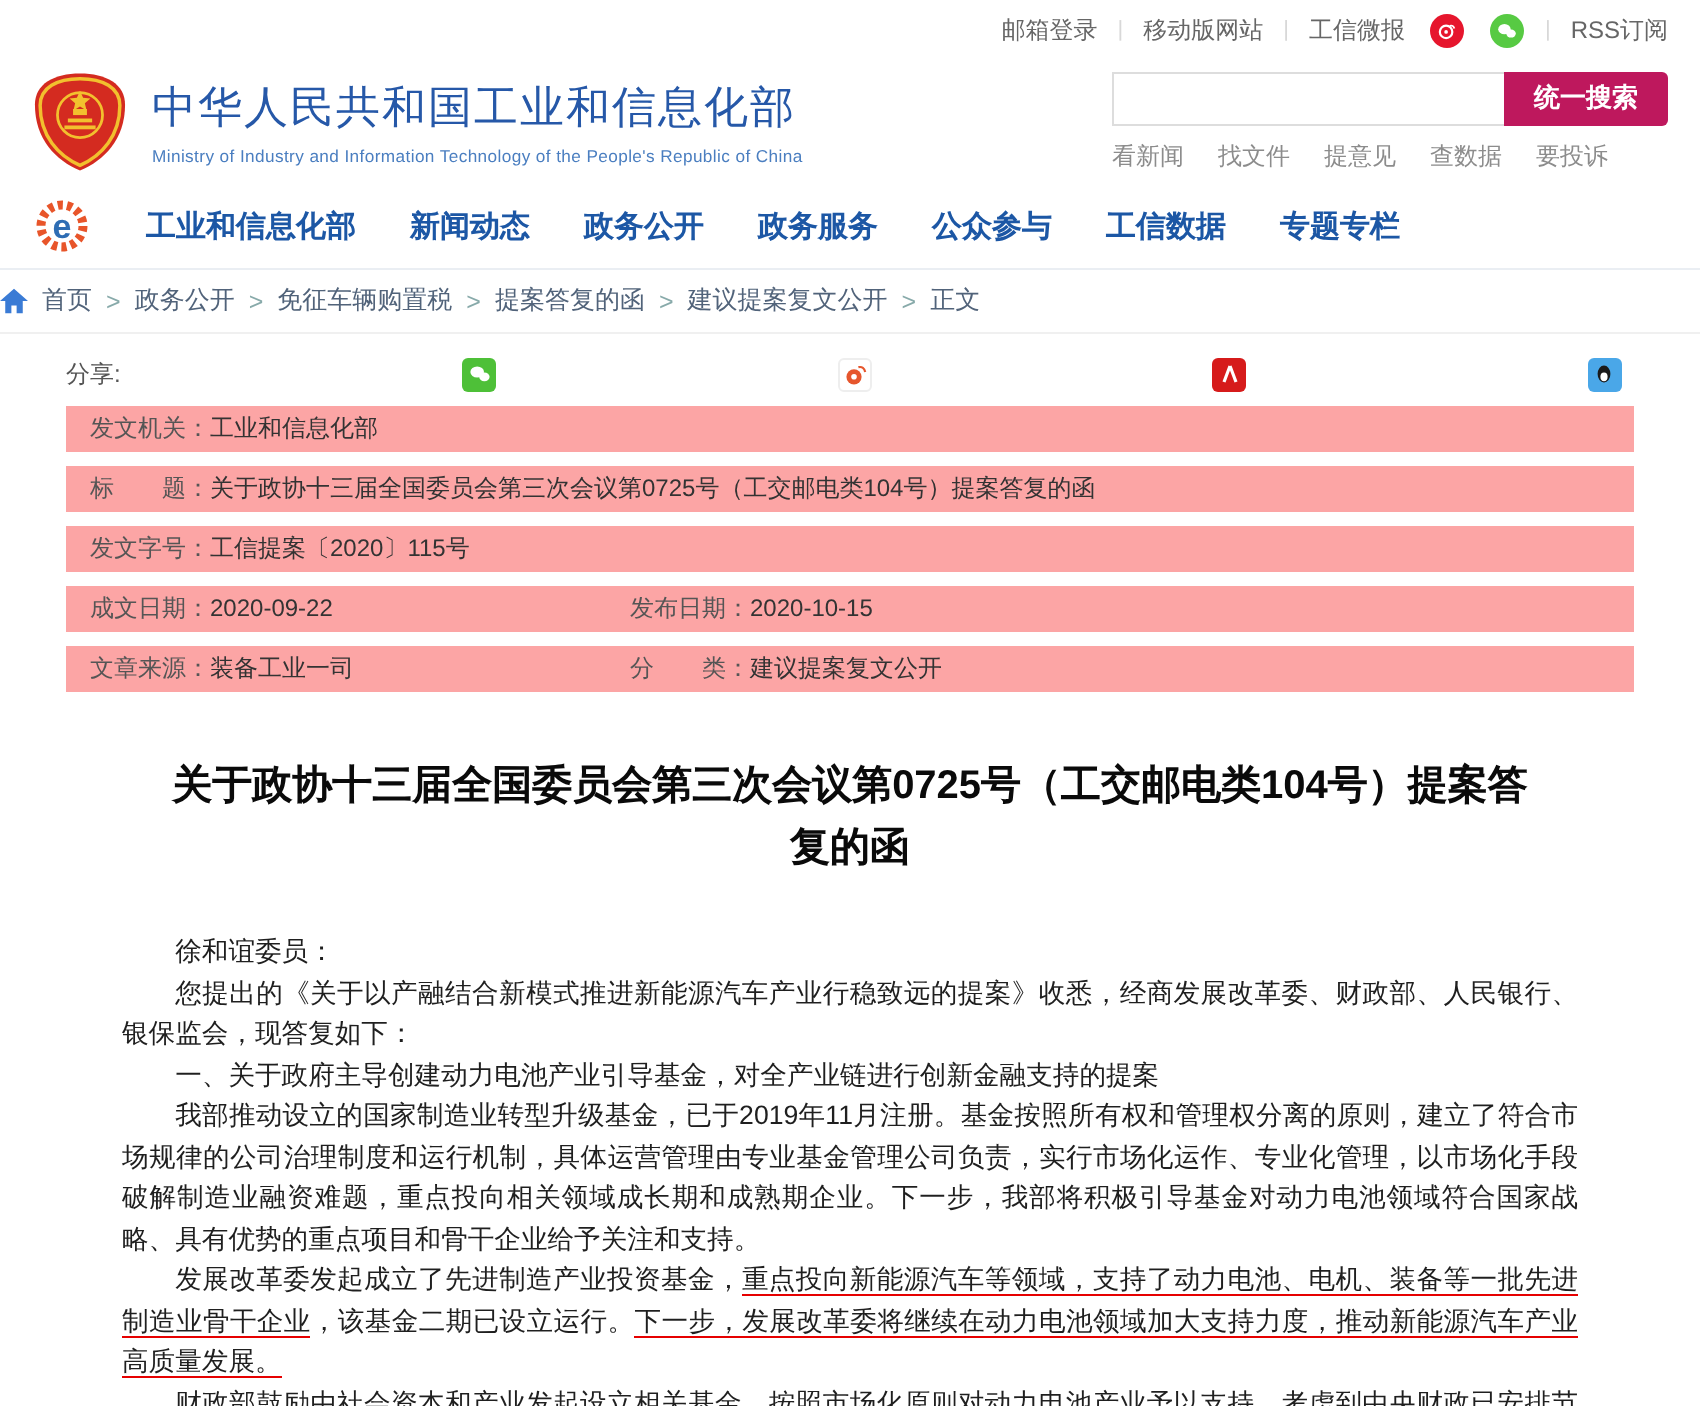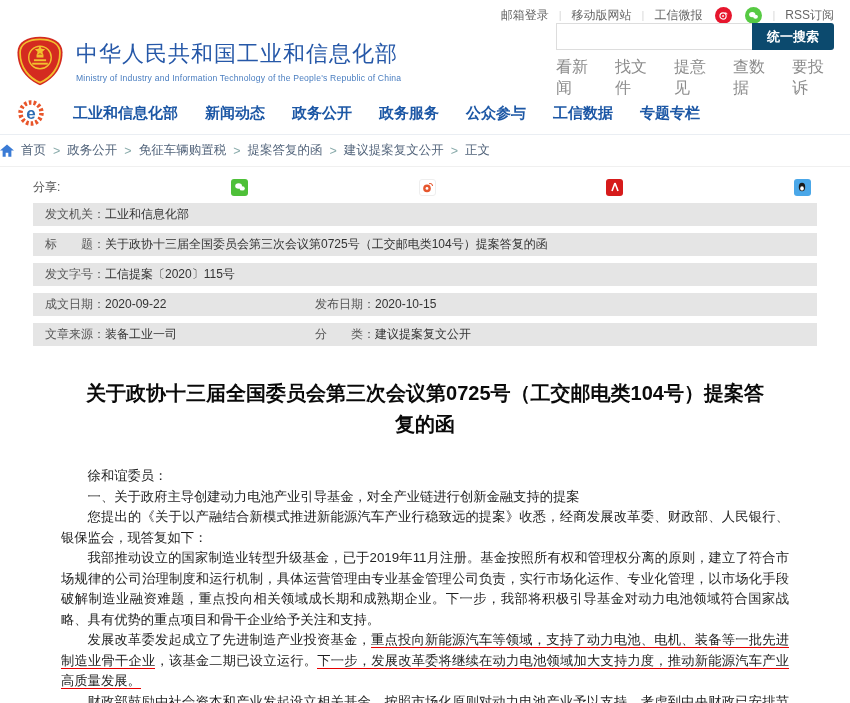--- a/index.html
+++ b/index.html
@@ -16,23 +16,23 @@
 
   
   .header { height:62px; display:flex; align-items:center; padding:0 16px 0 14px; }
   .emblem { width:52px; height:52px; flex:0 0 auto; margin-right:10px; }
   .brand-cn { font-size:22px; font-weight:normal; color:#2658a8; letter-spacing:1px; }
   .brand-en { font-size:8.6px; color:#4a7ec0; margin-top:4px; letter-spacing:.2px; }
   .header-right { margin-left:auto; width:278px; }
   .search-row { display:flex; }
   .search-input { width:196px; height:27px; border:1px solid #ddd; border-right:none;
     padding:0 8px; font-size:13px; outline:none; }
-  .search-btn { width:82px; height:27px; background:#0c4a6e; color:#fff; border:none;
+  .search-btn { width:82px; height:27px; background:#be185d; color:#fff; border:none;
     font-size:13px; font-weight:bold; border-radius:0 3px 3px 0; cursor:pointer; }
-  .quick-links { display:flex; gap:17px; margin-top:7px; font-size:16px; color:#8c8c8c; }
+  .quick-links { display:flex; gap:17px; margin-top:7px; font-size:12px; color:#8c8c8c; }
   .quick-links a { color:#8c8c8c; text-decoration:none; cursor:pointer; }
 
   
   .navbar { height:43px; display:flex; align-items:center; padding-left:16px; gap:27px;
     border-bottom:1px solid #eaeef3; }
   .nav-logo { width:30px; height:30px; }
   .navbar a { font-size:15px; font-weight:bold; color:#1c57a5; text-decoration:none; cursor:pointer; }
 
   
   .breadcrumb { height:32px; display:flex; align-items:center; gap:7px; padding-left:0;
@@ -41,21 +41,21 @@
   .breadcrumb .sep { color:#8aa; }
 
   
   .content { width:784px; margin:0 auto; }
   .share-row { display:flex; justify-content:space-between; align-items:center; gap:5px;
     height:24px; margin-top:8px; font-size:12px; color:#555; padding-right:6px; }
   .share-ico { width:17px; height:17px; border-radius:3px; display:inline-flex;
     align-items:center; justify-content:center; cursor:pointer; }
 
   .meta-table { margin-top:4px; }
-  .meta-row { background:#e5e5e5; padding:4px 12px; font-size:12px; color:#404040;
+  .meta-row { background:#fca5a5; padding:4px 12px; font-size:12px; color:#404040;
     margin-bottom:7px; display:flex; line-height:15px; }
   .meta-cell { display:flex; }
   .meta-label { color:#555; white-space:pre; }
   .meta-value { color:#333; }
 
   .doc-title { margin-top:32px; padding:0 44px; text-align:center; font-size:20px;
     font-weight:bold; color:#0a0a0a; line-height:31px; }
 
   .doc-body { margin:26px 28px 0 28px; font-size:13.3px; line-height:20.5px; color:#1f1f1f; }
   .doc-body p { text-indent:2em; margin:0; text-align:justify; }
@@ -216,20 +216,20 @@
         <span class="meta-label">分　　类：</span>
         <span class="meta-value">建议提案复文公开</span>
       </span>
     </div>
   </div>
 
   <h1 class="doc-title">关于政协十三届全国委员会第三次会议第0725号（工交邮电类104号）提案答复的函</h1>
 
   <div class="doc-body">
       <p><span>徐和谊委员：</span></p>
+      <p><span>您提出的《关于以产融结合新模式推进新能源汽车产业行稳致远的提案》收悉，经商发展改革委、财政部、人民银行、银保监会，现答复如下：</span></p>
       <p><span>一、关于政府主导创建动力电池产业引导基金，对全产业链进行创新金融支持的提案</span></p>
-      <p><span>您提出的《关于以产融结合新模式推进新能源汽车产业行稳致远的提案》收悉，经商发展改革委、财政部、人民银行、银保监会，现答复如下：</span></p>
       <p><span>我部推动设立的国家制造业转型升级基金，已于2019年11月注册。基金按照所有权和管理权分离的原则，建立了符合市场规律的公司治理制度和运行机制，具体运营管理由专业基金管理公司负责，实行市场化运作、专业化管理，以市场化手段破解制造业融资难题，重点投向相关领域成长期和成熟期企业。下一步，我部将积极引导基金对动力电池领域符合国家战略、具有优势的重点项目和骨干企业给予关注和支持。</span></p>
       <p><span>发展改革委发起成立了先进制造产业投资基金，</span><span class="red-underline">重点投向新能源汽车等领域，支持了动力电池、电机、装备等一批先进制造业骨干企业</span><span>，该基金二期已设立运行。</span><span class="red-underline">下一步，发展改革委将继续在动力电池领域加大支持力度，推动新能源汽车产业高质量发展。</span></p>
       <p><span>财政部鼓励由社会资本和产业发起设立相关基金，按照市场化原则对动力电池产业予以支持。考虑到中央财政已安排节能减排专项资金，通过购置补贴、免征车辆购置税、新能源公交车运营补助等政策大力支持新能源汽车产业发展，从而也间接推动了动力电池产业发展，所以目前国家暂未考虑设立专门的动力电池产业引导基金，可充分利用已有的国家科技成果转化引导基金、中小企业发展基金等支持动力电池产业发展。</span></p>
     </div>
 
 </div>
 
 </body></html>

